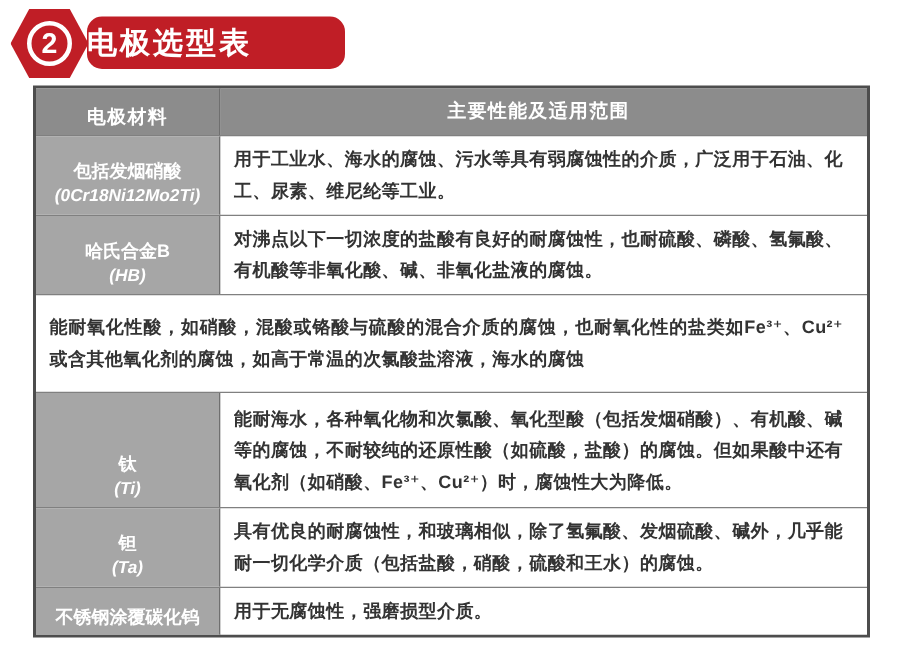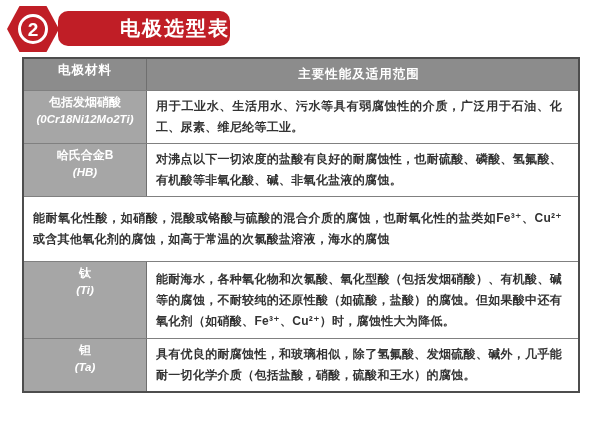--- a/index.html
+++ b/index.html
@@ -5,21 +5,21 @@
   * { margin: 0; padding: 0; box-sizing: border-box; }
   html, body { width: 600px; height: 431px; background: #ffffff; overflow: hidden; }
   body { font-family: "Liberation Sans", "DejaVu Sans", sans-serif; position: relative; }
 
   
   .top-area { position: absolute; left: 0; top: 0; width: 600px; height: 56px; }
   .banner-pill {
     position: absolute; left: 58px; top: 11px;
     width: 172px; height: 35px;
     background: #c01e26; border-radius: 10px;
-    display: flex; align-items: center; justify-content: flex-end;
+    display: flex; align-items: center; justify-content: flex-start;
   }
   .banner-pill .banner-text {
     color: #ffffff; font-size: 20px; font-weight: bold; letter-spacing: 2px;
   }
   .badge-hex {
     position: absolute; left: 7px; top: 6px;
     width: 52px; height: 46px;
     background: #c01e26;
     clip-path: polygon(0 50%, 24% 0, 76% 0, 100% 50%, 76% 100%, 24% 100%);
     display: flex; align-items: center; justify-content: center;
@@ -37,21 +37,21 @@
     border: 2px solid #4d4d4d;
     background: #ffffff;
   }
   .t-row { display: flex; border-top: 1px solid #808080; }
   .t-row:first-child { border-top: none; }
   .t-head { min-height: 31px; }
   .cell-left {
     width: 123px; flex: 0 0 123px;
     background: #a6a6a6;
     border-right: 1px solid #6f6f6f;
-    display: flex; flex-direction: column; align-items: center; justify-content: flex-start;
+    display: flex; flex-direction: column; align-items: center; justify-content: flex-end;
     padding: 3px 2px; text-align: center;
   }
   .t-head .cell-left, .t-head .cell-right { background: #8c8c8c; }
   .t-head .cell-right { display: flex; align-items: center; justify-content: center; }
   .cell-left .mat, .cell-left .mat-sub, .head-label {
     color: #ffffff; font-weight: bold; font-size: 12px; line-height: 17px;
   }
   .cell-left .mat-sub { font-size: 11.5px; font-style: italic; }
   .head-label { font-size: 12.5px; letter-spacing: 1px; }
   .cell-right {
@@ -96,21 +96,21 @@
       <span class="head-label">主要性能及适用范围</span>
     </div>
   </div>
 
   <div class="t-row">
     <div class="cell-left">
       <span class="mat">包括发烟硝酸</span>
       <span class="mat-sub">(0Cr18Ni12Mo2Ti)</span>
     </div>
     <div class="cell-right">
-      <span class="desc">用于工业水、生活用水、污水等具有弱腐蚀性的介质，广泛用于石油、化工、尿素、维尼纶等工业。</span>
+      <span class="desc">用于工业水、海水的腐蚀、污水等具有弱腐蚀性的介质，广泛用于石油、化工、尿素、维尼纶等工业。</span>
     </div>
   </div>
 
   <div class="t-row">
     <div class="cell-left">
       <span class="mat">哈氏合金B</span>
       <span class="mat-sub">(HB)</span>
     </div>
     <div class="cell-right">
       <span class="desc">对沸点以下一切浓度的盐酸有良好的耐腐蚀性，也耐硫酸、磷酸、氢氟酸、有机酸等非氧化酸、碱、非氧化盐液的腐蚀。</span>
@@ -136,14 +136,23 @@
   <div class="t-row">
     <div class="cell-left">
       <span class="mat">钽</span>
       <span class="mat-sub">(Ta)</span>
     </div>
     <div class="cell-right">
       <span class="desc">具有优良的耐腐蚀性，和玻璃相似，除了氢氟酸、发烟硫酸、碱外，几乎能耐一切化学介质（包括盐酸，硝酸，硫酸和王水）的腐蚀。</span>
     </div>
   </div>
 
+  <div class="t-row">
+    <div class="cell-left">
+      <span class="mat">不锈钢涂覆碳化钨</span>
+
+    </div>
+    <div class="cell-right">
+      <span class="desc">用于无腐蚀性，强磨损型介质。</span>
+    </div>
+  </div>
 
 </div>
 
 </body></html>

